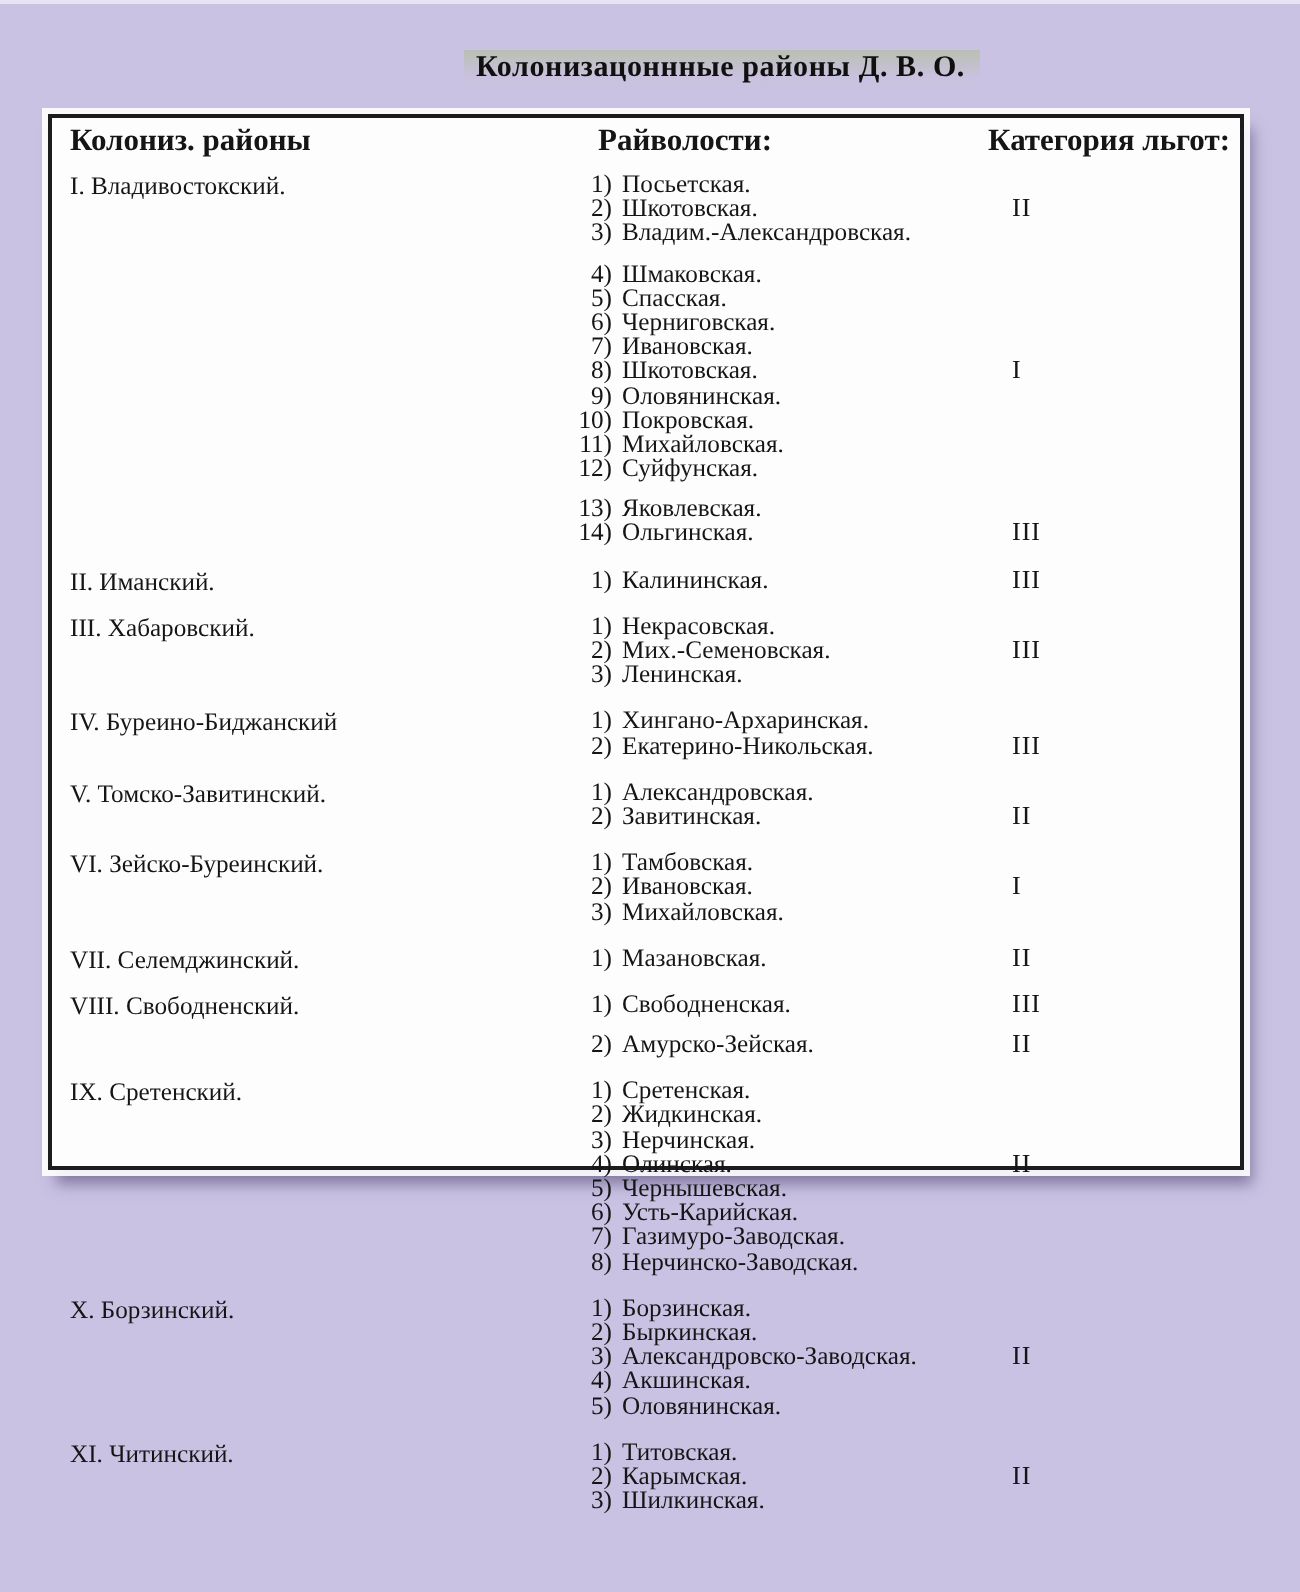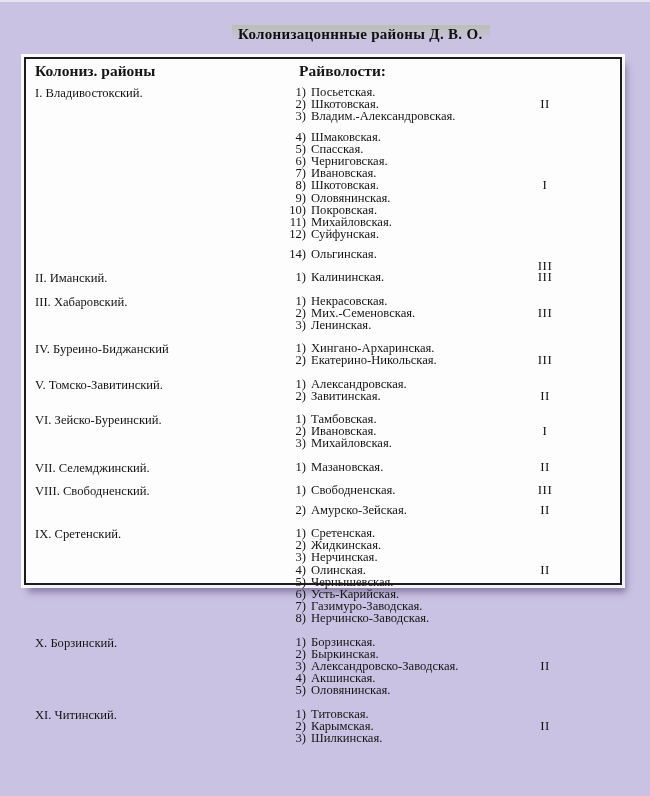--- a/index.html
+++ b/index.html
@@ -47,36 +47,37 @@
   #tbody { font-size: 12.6px; }
   .row   { margin-bottom: 11px; }
   .group { position: relative; }
   .group + .group { margin-top: 8px; }
   .district { position: absolute; left: 9px; top: 0; white-space: nowrap; }
   .vline { height: 12.2px; line-height: 12.2px; display: flex; white-space: nowrap; }
   .vnum  { display: inline-block; width: 27px; margin-left: 253px; text-align: right; flex: none; }
   .vname { margin-left: 5px; }
   .category {
     position: absolute; left: 480px; width: 78px;
-    text-align: center; font-size: 13px; line-height: 12.2px;
+    font-size: 13px; line-height: 12.2px;
     letter-spacing: 0.5px;
   }
 </style>
 </head>
 <body>
 
 <div class="page">
 
 
   <div class="doc-title">Колонизацоннные районы Д. В. О.</div>
 
   <div class="sheet">
     <div class="thead">
       <div class="th1">Колониз. районы</div>
       <div class="th2">Райволости:</div>
+      <div class="th3">Категория льгот:</div>
     </div>
     <div id="tbody">
         <div class="row">
           <div class="group">
             <div class="district">I. Владивостокский.</div>
             <div class="vline">
               <span class="vnum">1)</span>
               <span class="vname">Посьетская.</span>
             </div>
             <div class="vline">
@@ -123,20 +124,24 @@
               <span class="vname">Михайловская.</span>
             </div>
             <div class="vline">
               <span class="vnum">12)</span>
               <span class="vname">Суйфунская.</span>
             </div>
             <span class="category" style="top: 48.8px;">I</span>
           </div>
           <div class="group">
             <div class="vline">
+              <span class="vnum">13)</span>
+              <span class="vname">Яковлевская.</span>
+            </div>
+            <div class="vline">
               <span class="vnum">14)</span>
               <span class="vname">Ольгинская.</span>
             </div>
             <span class="category" style="top: 12.2px;">III</span>
           </div>
         </div>
         <div class="row">
           <div class="group">
             <div class="district">II. Иманский.</div>
             <div class="vline">

